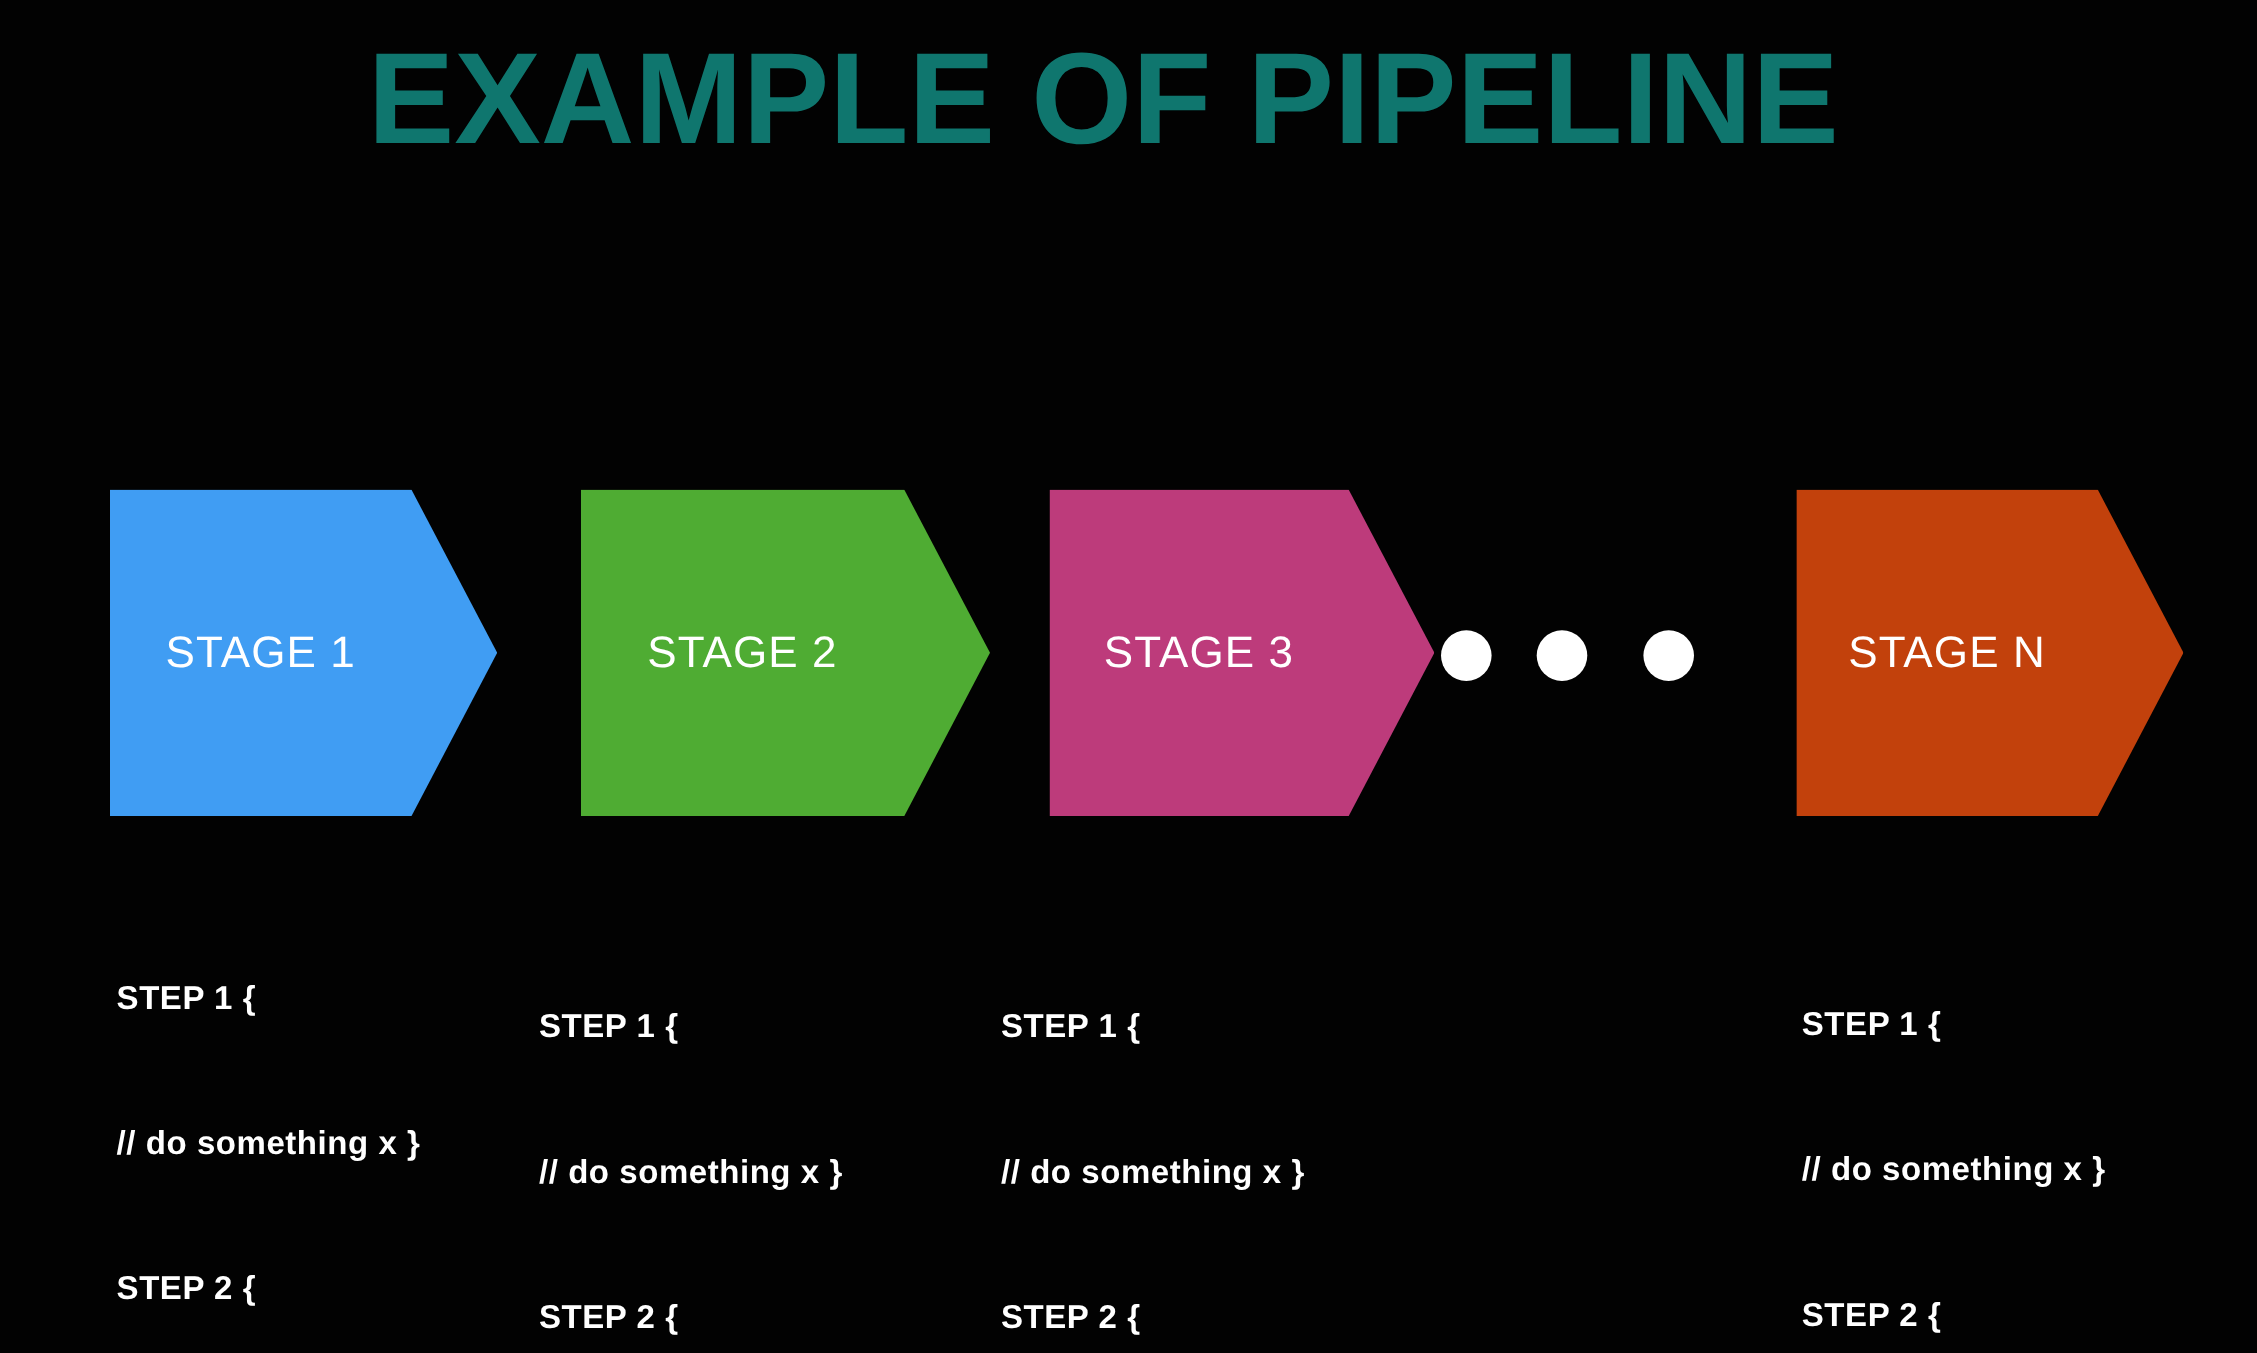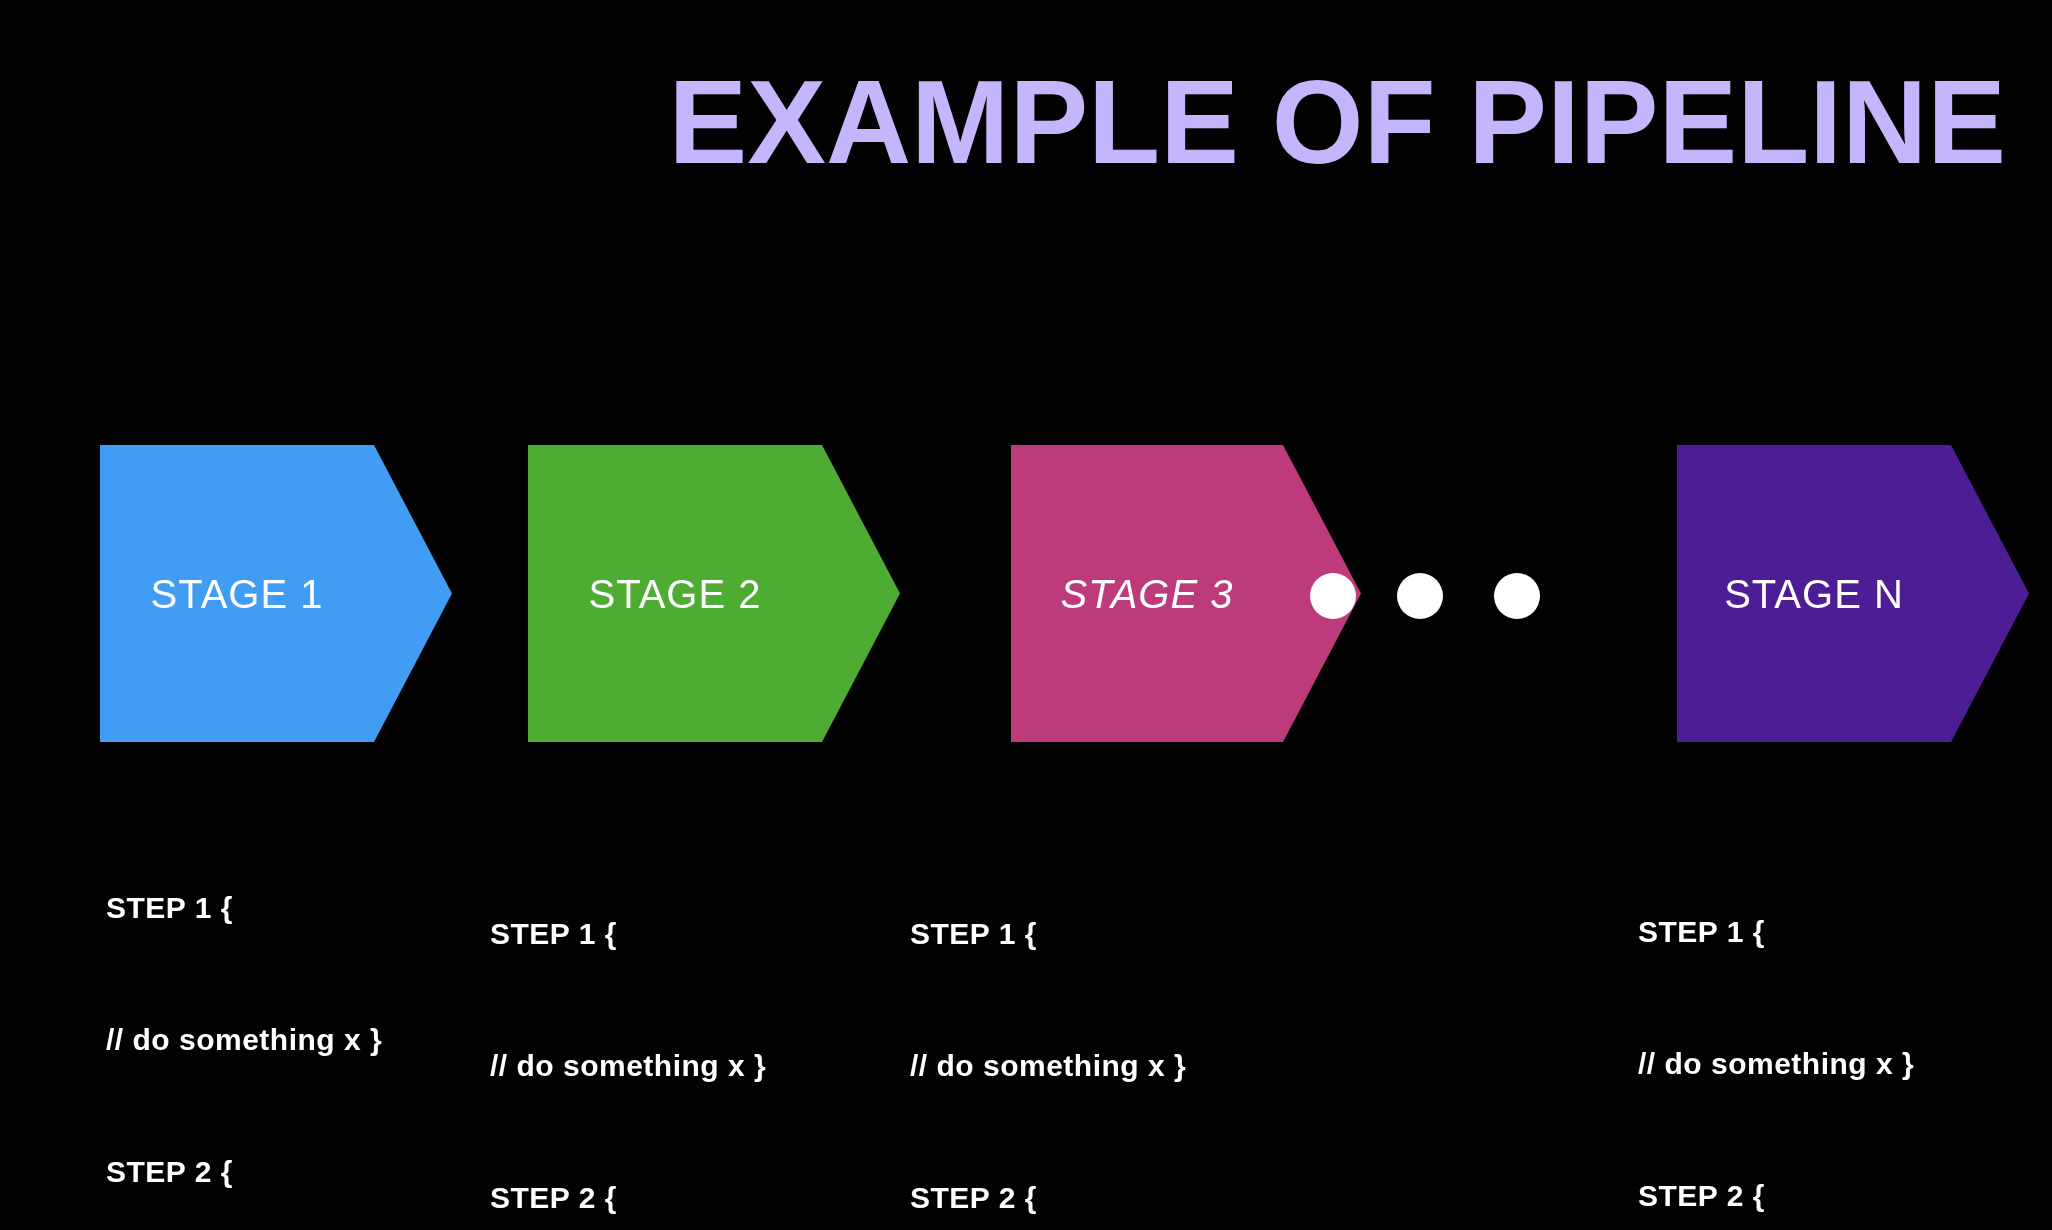--- a/index.html
+++ b/index.html
@@ -6,39 +6,39 @@
   .canvas {
     position: relative;
     width: 2052px;
     height: 1230px;
     overflow: hidden;
     font-family: "Liberation Sans", "DejaVu Sans", sans-serif;
     background: #020202;
   }
   .title {
     position: absolute;
-    top: 54px;
+    top: 22px;
     left: 0;
     width: 2006px;
-    text-align: right;
+    text-align: center;
     font-size: 118px;
     font-weight: bold;
     letter-spacing: 0px;
-    color: #c4b5fd;
+    color: #0f766e;
     white-space: nowrap;
   }
   .stage {
     position: absolute;
     top: 445px;
     height: 297px;
     clip-path: polygon(0 0, calc(100% - 78px) 0, 100% 50%, calc(100% - 78px) 100%, 0 100%);
   }
   .stage-1 { left: 100px;  width: 352px; }
   .stage-2 { left: 528px;  width: 360px; padding-left: 12px; }
-  .stage-3 { left: 1011px;  width: 350px; font-style: italic; }
+  .stage-3 { left: 954px;  width: 350px; }
   .stage-n { left: 1633px; width: 352px; }
   .stage-label {
     position: absolute;
     top: 50%;
     left: 0;
     width: calc(100% - 78px);
     transform: translateY(-50%);
     text-align: center;
     color: #ffffff;
     font-size: 40px;
@@ -87,21 +87,21 @@
   </div>
 
   <div class="stage stage-3" style="background-color: rgb(189, 59, 123);">
     <span class="stage-label">STAGE 3</span>
   </div>
 
   <span class="dot dot-1" style="background-color: rgb(255, 255, 255);"></span>
   <span class="dot dot-2" style="background-color: rgb(255, 255, 255);"></span>
   <span class="dot dot-3" style="background-color: rgb(255, 255, 255);"></span>
 
-  <div class="stage stage-n" style="background-color: #4c1d95; margin-left: 44px;">
+  <div class="stage stage-n" style="background-color: #c2410c;">
     <span class="stage-label">STAGE N</span>
   </div>
 
   <div class="code code-1">
     <div>STEP 1 {</div>
     <div>// do something x }</div>
     <div>STEP 2 {</div>
     
     
     

